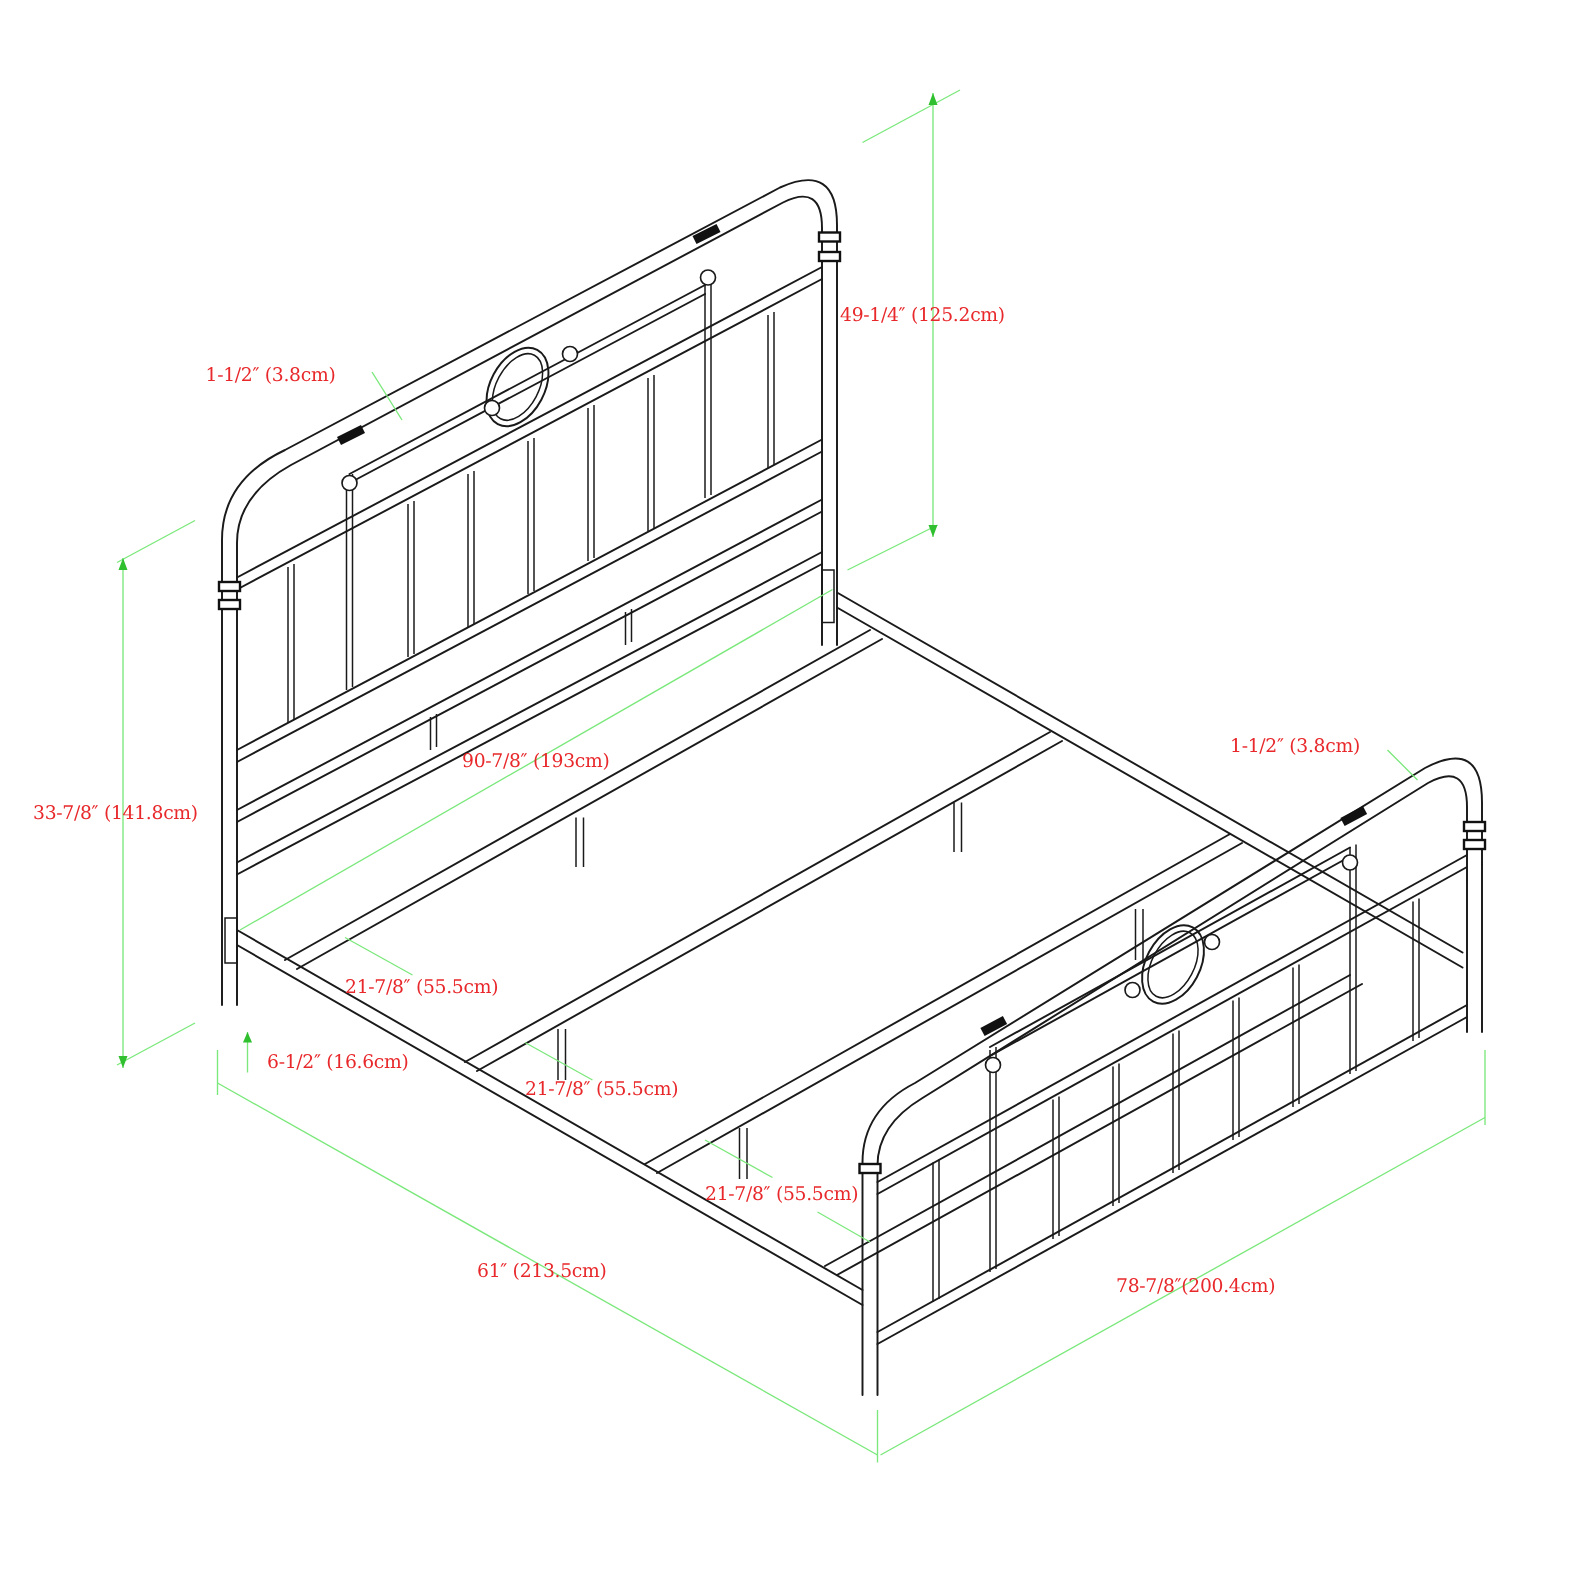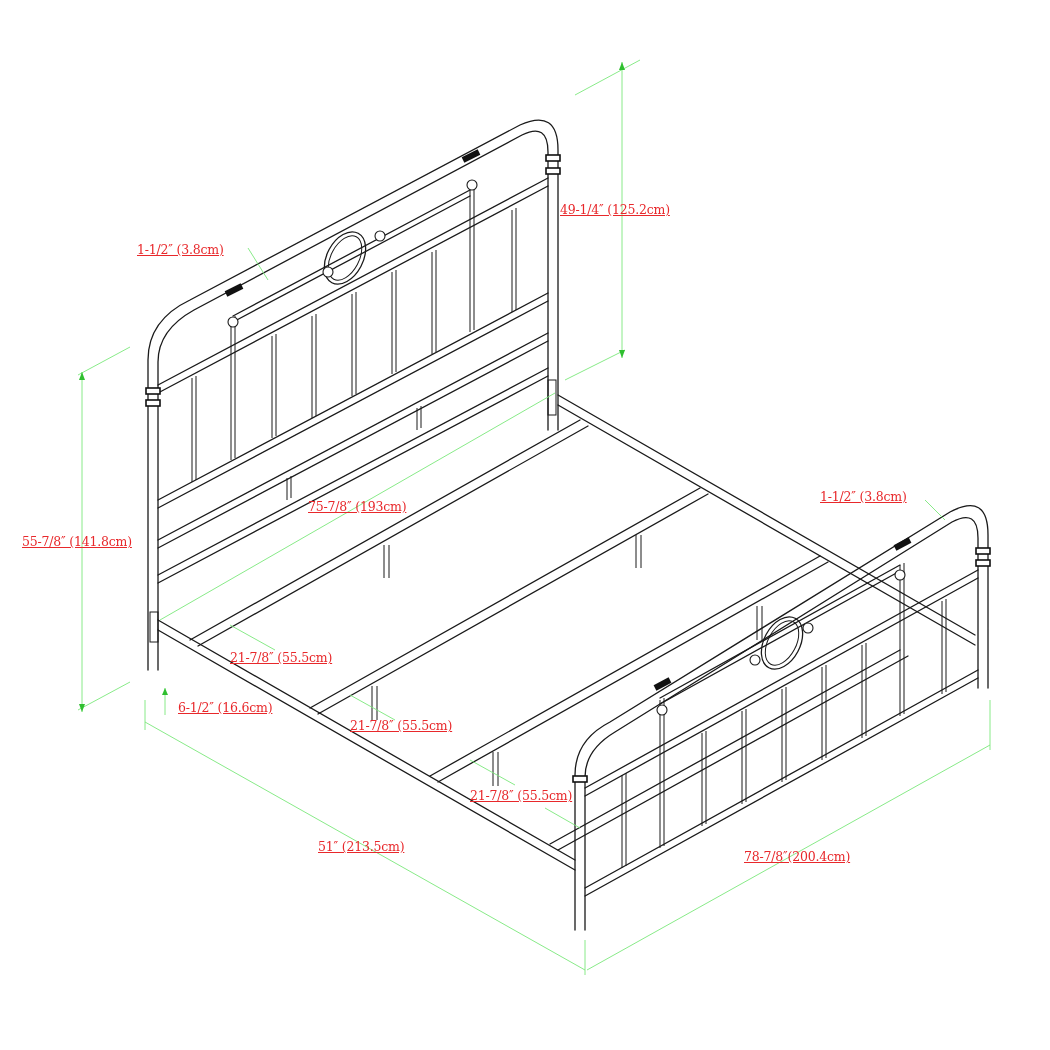--- a/index.html
+++ b/index.html
@@ -1,18 +1,18 @@
 <!DOCTYPE html>
 <html><head>
 <meta charset="utf-8">
 <style>
   html,body{margin:0;padding:0;background:#ffffff;}
   #canvas{position:relative;width:1050px;height:1050px;overflow:hidden;background:#ffffff;}
   svg{position:absolute;left:0;top:0;}
-  .lbl{position:absolute;font-family:"DejaVu Serif","Liberation Serif",serif;font-size:12.5px;color:#e8282b;white-space:nowrap;line-height:14px;letter-spacing:-0.2px;text-decoration:underline;}
+  .lbl{position:absolute;font-family:"DejaVu Serif","Liberation Serif",serif;font-size:12.5px;color:#e8282b;white-space:nowrap;line-height:14px;letter-spacing:-0.2px;}
   .frame{fill:none;stroke:#1a1a1a;stroke-width:1.3;stroke-linejoin:round;stroke-linecap:round;}
   .thin{fill:none;stroke:#1a1a1a;stroke-width:1;}
   .dim{fill:none;stroke:#7be87b;stroke-width:0.9;}
   .arr{fill:#2fbf2f;}
   .band{fill:#ffffff;stroke:#111;stroke-width:1.6;}
   .knob{fill:#fff;stroke:#1a1a1a;stroke-width:1.1;}
 </style>
 </head>
 <body>
 
@@ -185,22 +185,22 @@
         <path class="dim" d="M470,760 L515,785"></path>
         <path class="dim" d="M545,808 L580,828"></path>
 
     <path class="dim" d="M248,248 L268,280"></path>
         <path class="dim" d="M925,500 L945,520"></path>
   </g>
 </svg>
 
 <div class="lbl" style="left:137px;top:243px;">1-1/2″ (3.8cm)</div>
 <div class="lbl" style="left:560px;top:203px;">49-1/4″ (125.2cm)</div>
-<div class="lbl" style="left:22px;top:535px;">55-7/8″ (141.8cm)</div>
-<div class="lbl" style="left:308px;top:500px;">75-7/8″ (193cm)</div>
+<div class="lbl" style="left:22px;top:535px;">33-7/8″ (141.8cm)</div>
+<div class="lbl" style="left:308px;top:500px;">90-7/8″ (193cm)</div>
 <div class="lbl" style="left:820px;top:490px;">1-1/2″ (3.8cm)</div>
 <div class="lbl" style="left:230px;top:651px;">21-7/8″ (55.5cm)</div>
 <div class="lbl" style="left:178px;top:701px;text-align:right;">6-1/2″ (16.6cm)</div>
 <div class="lbl" style="left:350px;top:719px;">21-7/8″ (55.5cm)</div>
 <div class="lbl" style="left:470px;top:789px;">21-7/8″ (55.5cm)</div>
-<div class="lbl" style="left:318px;top:840px;">51″ (213.5cm)</div>
+<div class="lbl" style="left:318px;top:840px;">61″ (213.5cm)</div>
 <div class="lbl" style="left:744px;top:850px;">78-7/8″(200.4cm)</div>
 </div>
 
 </body></html>

